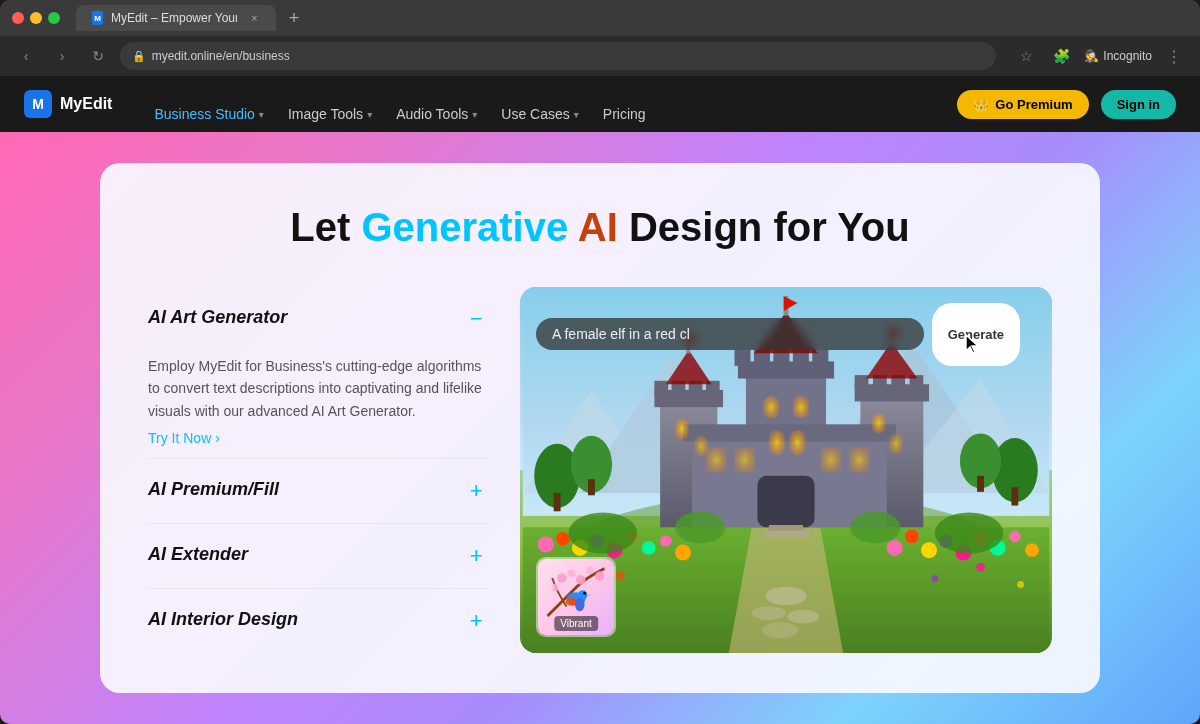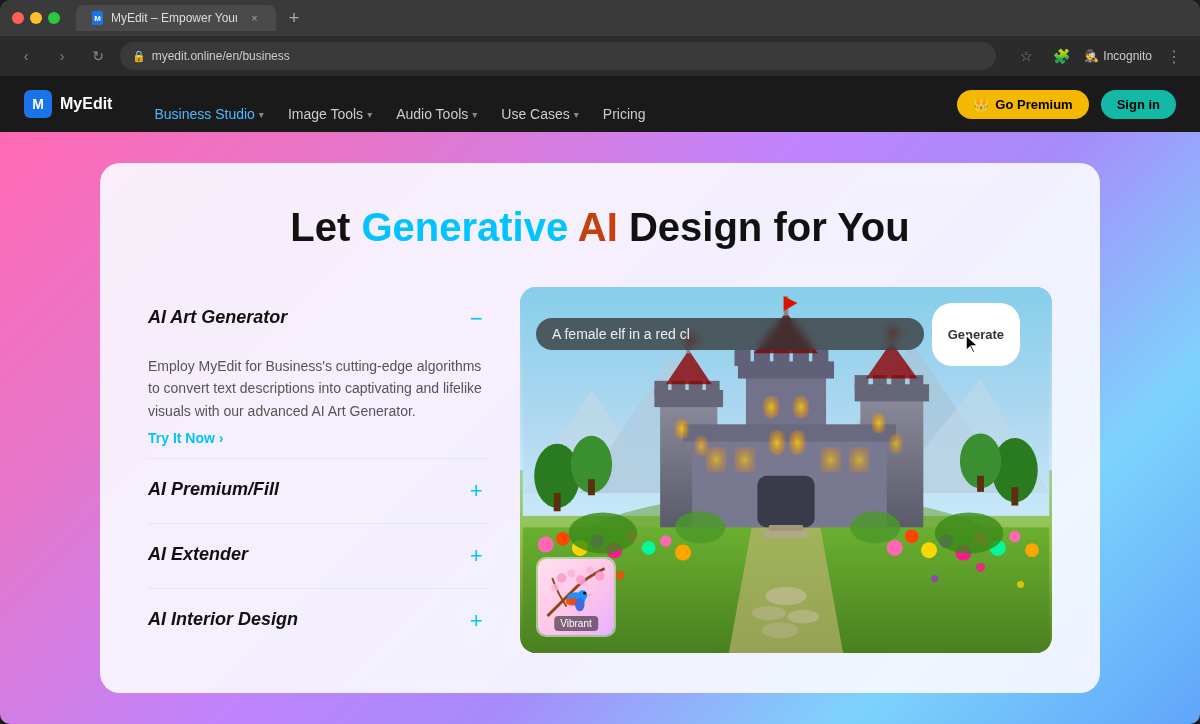--- a/index.html
+++ b/index.html
@@ -380,21 +380,21 @@
     .feature-description {
       font-size: 14px;
       color: #555;
       line-height: 1.6;
       margin-top: 24px;
     }
 
     .feature-link {
       color: #00c4ff;
       font-size: 14px;
-      font-weight: 700;
+      font-weight: 400;
       margin-top: 8px;
       display: block;
       cursor: pointer;
     }
 
     
     .preview-area {
       flex: 1;
       border-radius: 16px;
       overflow: hidden;

